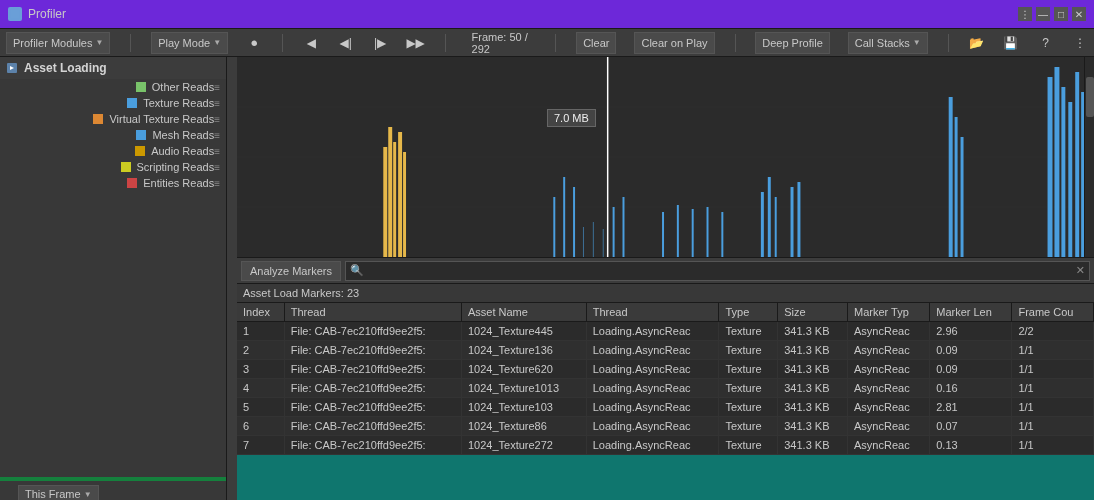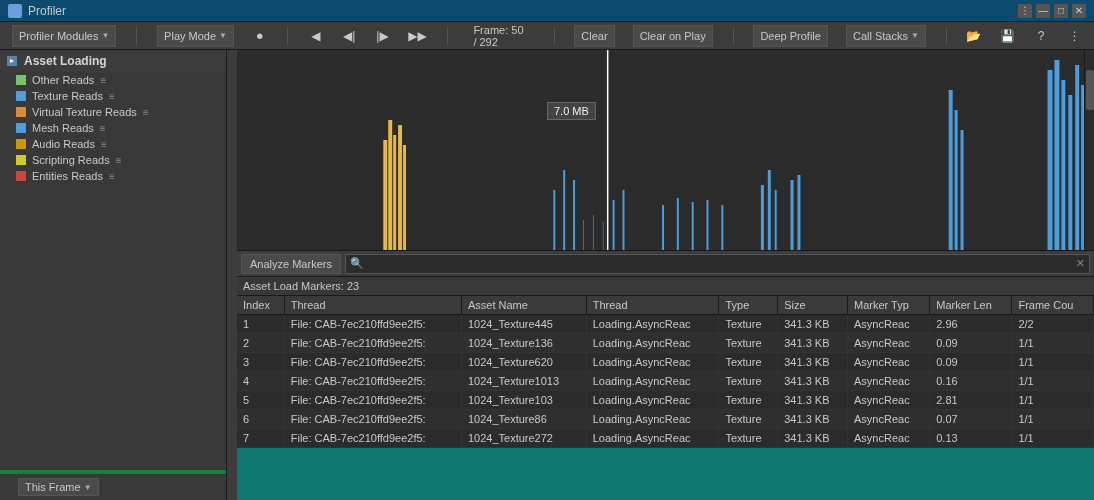--- a/index.html
+++ b/index.html
@@ -8,22 +8,22 @@
       font-size: 12px;
       background: #3c3c3c;
       color: #d4d4d4;
       width: 1094px;
       height: 500px;
       overflow: hidden;
     }
 
     
     .title-bar {
-      background: #0c4a6e;
-      height: 22px;
+      background: #6d28d9;
+      height: 29px;
       display: flex;
       align-items: center;
       padding: 0 8px;
       justify-content: space-between;
       border-bottom: 1px solid #1a1a1a;
     }
     .title-bar-left {
       display: flex;
       align-items: center;
       gap: 6px;
@@ -55,21 +55,21 @@
       font-size: 10px;
       display: flex; align-items: center; justify-content: center;
     }
 
     
     .toolbar {
       background: #3c3c3c;
       height: 28px;
       display: flex;
       align-items: center;
-      padding: 0 12px;
+      padding: 0 6px;
       gap: 18px;
       border-bottom: 1px solid #1a1a1a;
     }
     .toolbar-btn {
       background: #4a4a4a;
       border: 1px solid #555;
       color: #c8c8c8;
       padding: 2px 6px;
       font-size: 11px;
       cursor: pointer;
@@ -127,24 +127,23 @@
     .section-title {
       font-size: 12px;
       font-weight: bold;
       color: #d4d4d4;
     }
 
     .legend-item {
       display: flex;
       align-items: center;
       padding: 2px 6px 2px 16px;
-      gap: 6px;
-      font-size: 11px;
-      color: #c8c8c8;
-      justify-content: flex-start;
+      font-size: 11px;
+      color: #c8c8c8;
+      justify-content: flex-end;
     }
     .legend-item-left {
       display: flex;
       align-items: center;
       gap: 6px;
     }
     .legend-color {
       width: 10px;
       height: 10px;
       flex-shrink: 0;

